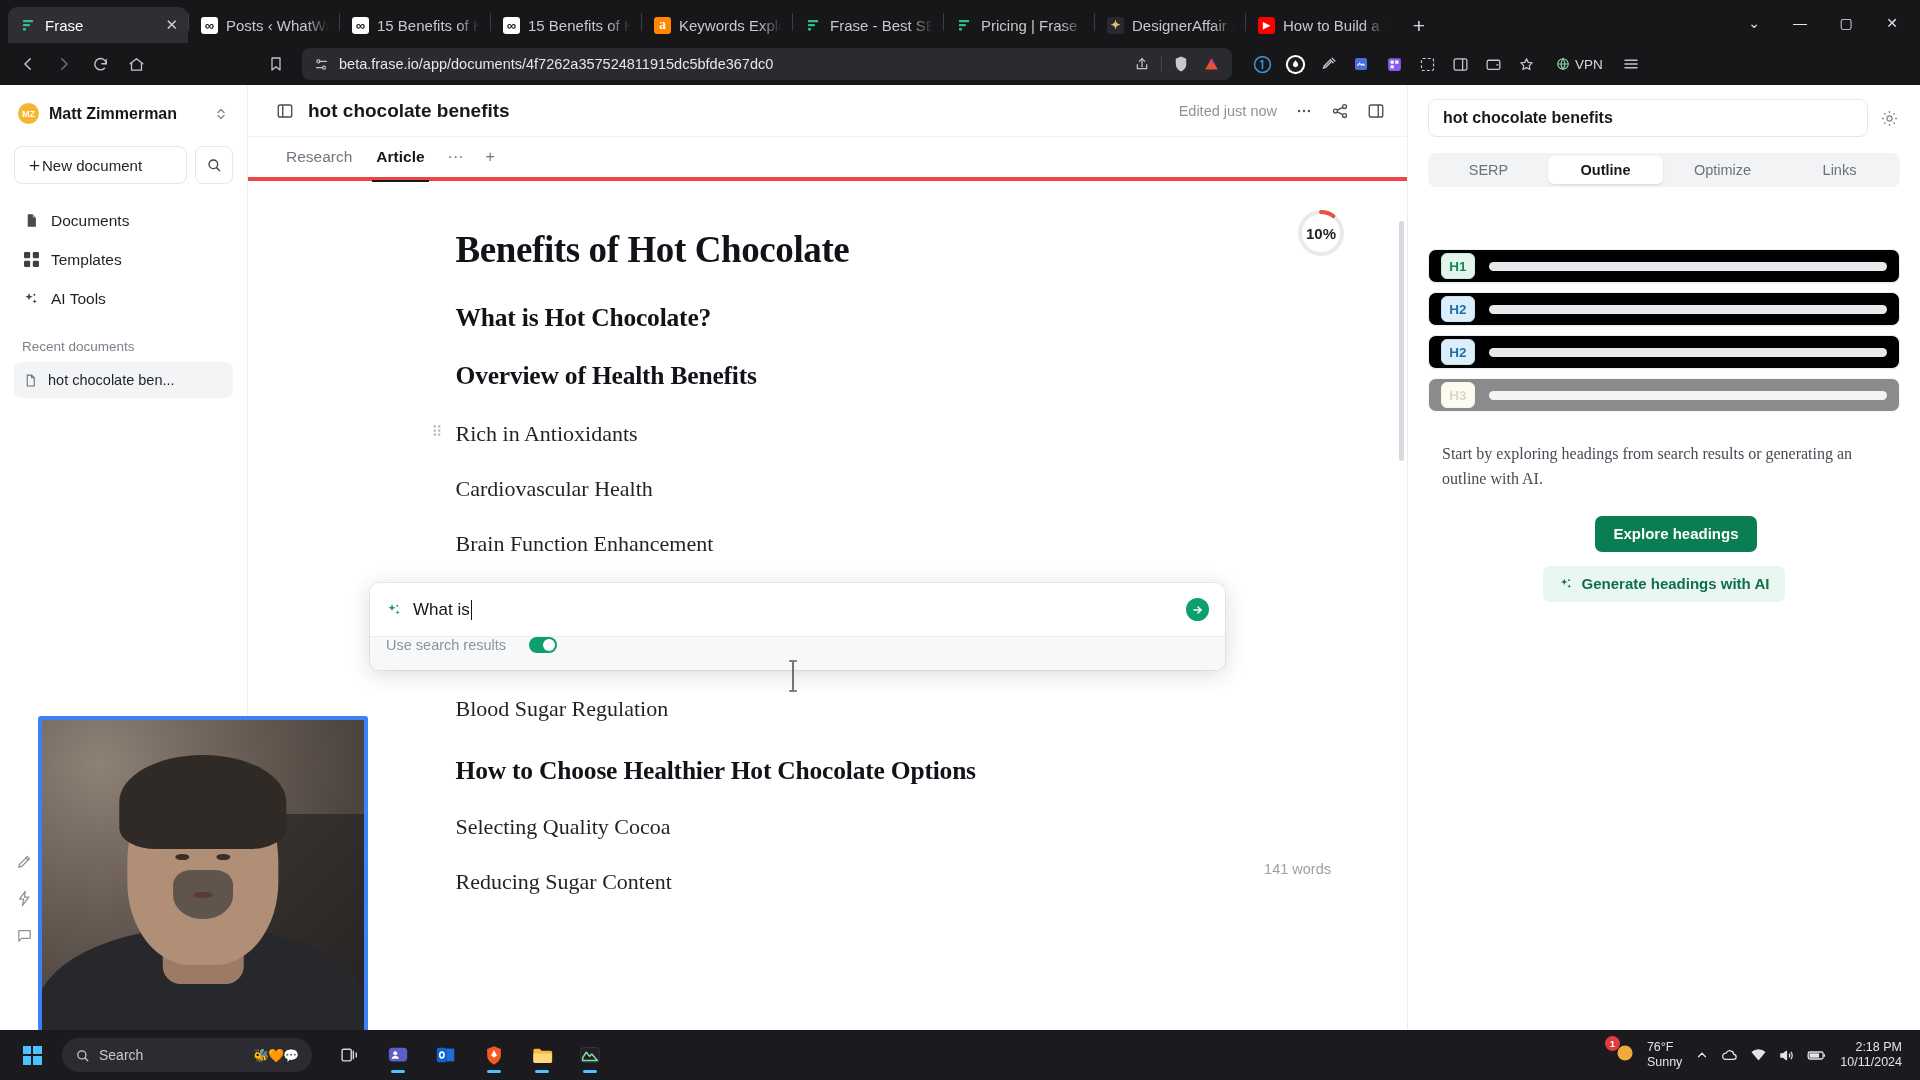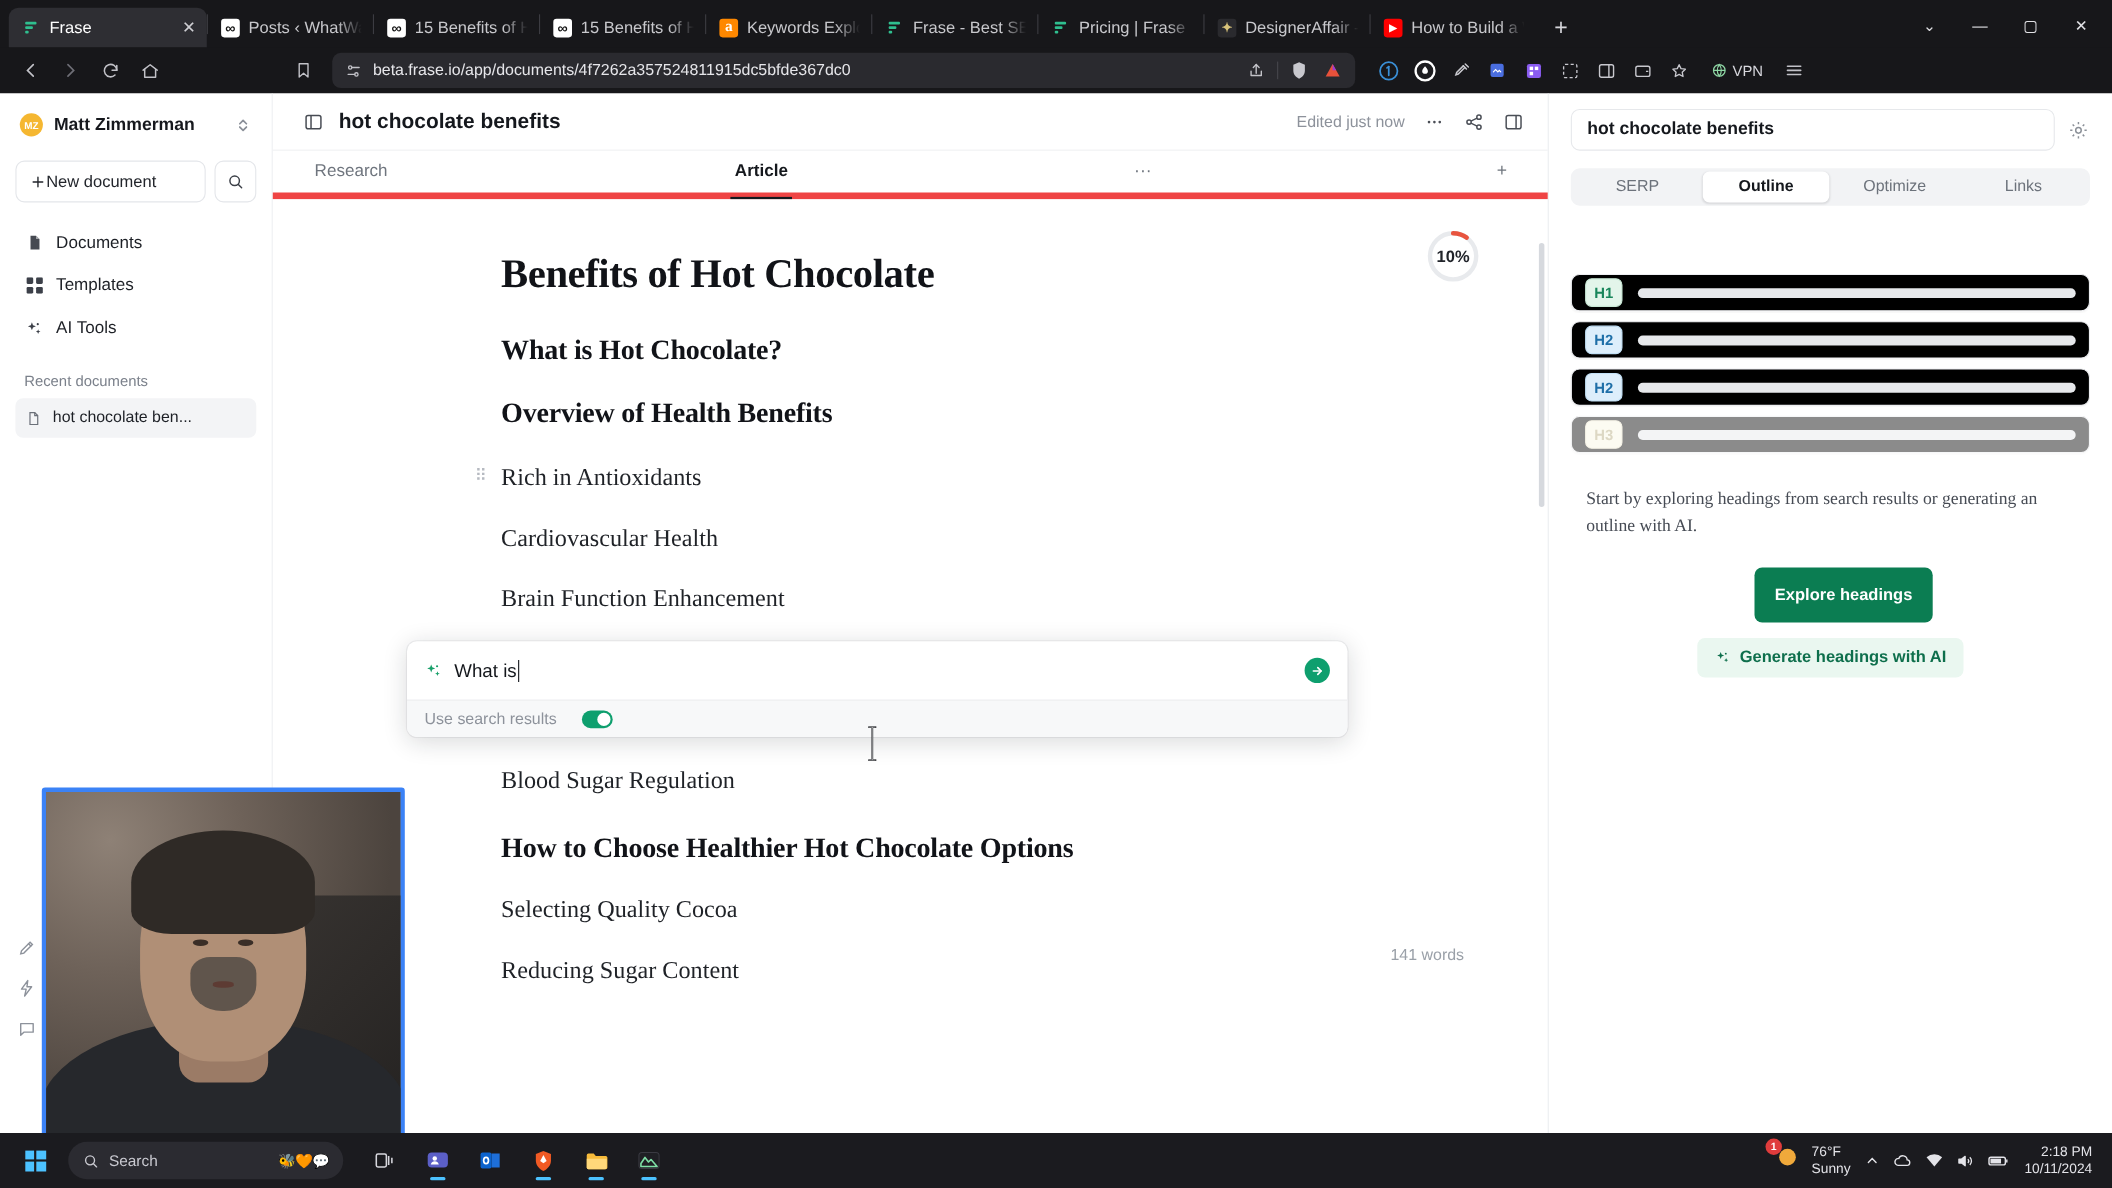--- a/index.html
+++ b/index.html
@@ -119,21 +119,21 @@
     border-bottom: 1px solid #f0f1f3; flex: 0 0 52px;
   }
   .panel-toggle-ic { color: #474b53; display: flex; }
   .doc-title { font-size: 19px; color: #15181d; font-weight: 600; }
   .doc-header-right { margin-left: auto; display: flex; align-items: center; gap: 18px; }
   .edited-text { color: #8d929b; font-size: 14.5px; }
   .hdr-ic { color: #4a4e56; display: flex; }
 
   .doc-tabs {
     height: 44px; display: flex; align-items: center; gap: 4px; padding: 0 28px;
-    border-bottom: 6px solid #ef4444; flex: 0 0 44px; justify-content: space-between;
+    border-bottom: 4px solid #ef4444; flex: 0 0 44px;
   }
   .dtab {
     font-size: 15.5px; color: #6f757e; padding: 4px 10px; border-radius: 6px; position: relative;
   }
   .dtab.active { color: #15181d; font-weight: 600; }
   .dtab.active::after {
     content: ""; position: absolute; left: 6px; right: 6px; bottom: -12px; height: 2px; background: #15181d;
   }
   .dtab-more, .dtab-plus { color: #6f757e; padding: 4px 9px; font-size: 16px; }
 
@@ -162,21 +162,21 @@
   .ai-input-row { height: 53px; display: flex; align-items: center; gap: 11px; padding: 0 16px; }
   .ai-sparkle { color: #18a06a; display: flex; flex: 0 0 16px;}
   .ai-input-text { font-size: 17px; color: #13161b; display: flex; align-items: center; }
   .caret { display: inline-block; width: 1.6px; height: 20px; background: #13161b; margin-left: 1px; }
   .ai-go {
     margin-left: auto; width: 23px; height: 23px; border-radius: 50%; background: #0e9f6e;
     color: #fff; display: flex; align-items: center; justify-content: center; font-size: 12px; flex:0 0 23px;
   }
   .ai-foot {
     height: 34px; background: #f7f8f9; border-top: 1px solid #edeef0;
-    display: flex; align-items: center; gap: 23px; padding: 0 16px;
+    display: flex; gap: 23px; padding: 0 16px;
   }
   .ai-foot-label { font-size: 14.5px; color: #8d929b; }
   .toggle { width: 28px; height: 16px; border-radius: 9px; background: #0e9f6e; position: relative; flex:0 0 28px;}
   .toggle::after { content:""; position:absolute; right: 2px; top: 2px; width: 12px; height: 12px;
      border-radius: 50%; background: #fff; }
 
   .word-count {
     position: absolute; right: 76px; bottom: 18px; font-size: 14.5px; color: #9aa0a8;
   }
   .doc-scrollbar {
@@ -222,21 +222,21 @@
   .skel { height: 9px; border-radius: 5px; background: #e6e8eb; flex: 1 1 auto; }
   .outline-card.faded { opacity: 0.45; }
 
   .rp-hint {
     margin-top: 30px; text-align: left; font-size: 16px; color: #464b54; line-height: 1.55;
     padding: 0 14px;
     font-family: Liberation Serif, serif;
   }
   .rp-actions { margin-top: 24px; display: flex; flex-direction: column; align-items: center; gap: 14px; }
   .btn-explore {
-    background: #0b7d52; color: #fff; border-radius: 7px; height: 50px; padding: 0 18px;
+    background: #0b7d52; color: #fff; border-radius: 7px; height: 36px; padding: 0 18px;
     display: flex; align-items: center; font-size: 15px; font-weight: 600; margin-left: 24px;
   }
   .btn-genai {
     background: #eaf7f0; color: #0e6f4c; border-radius: 7px; height: 36px; padding: 0 16px;
     display: flex; align-items: center; gap: 9px; font-size: 15px; font-weight: 600;
   }
 
   
   .webcam {
     position: absolute; left: 38px; bottom: 42px; width: 330px; height: 322px;

